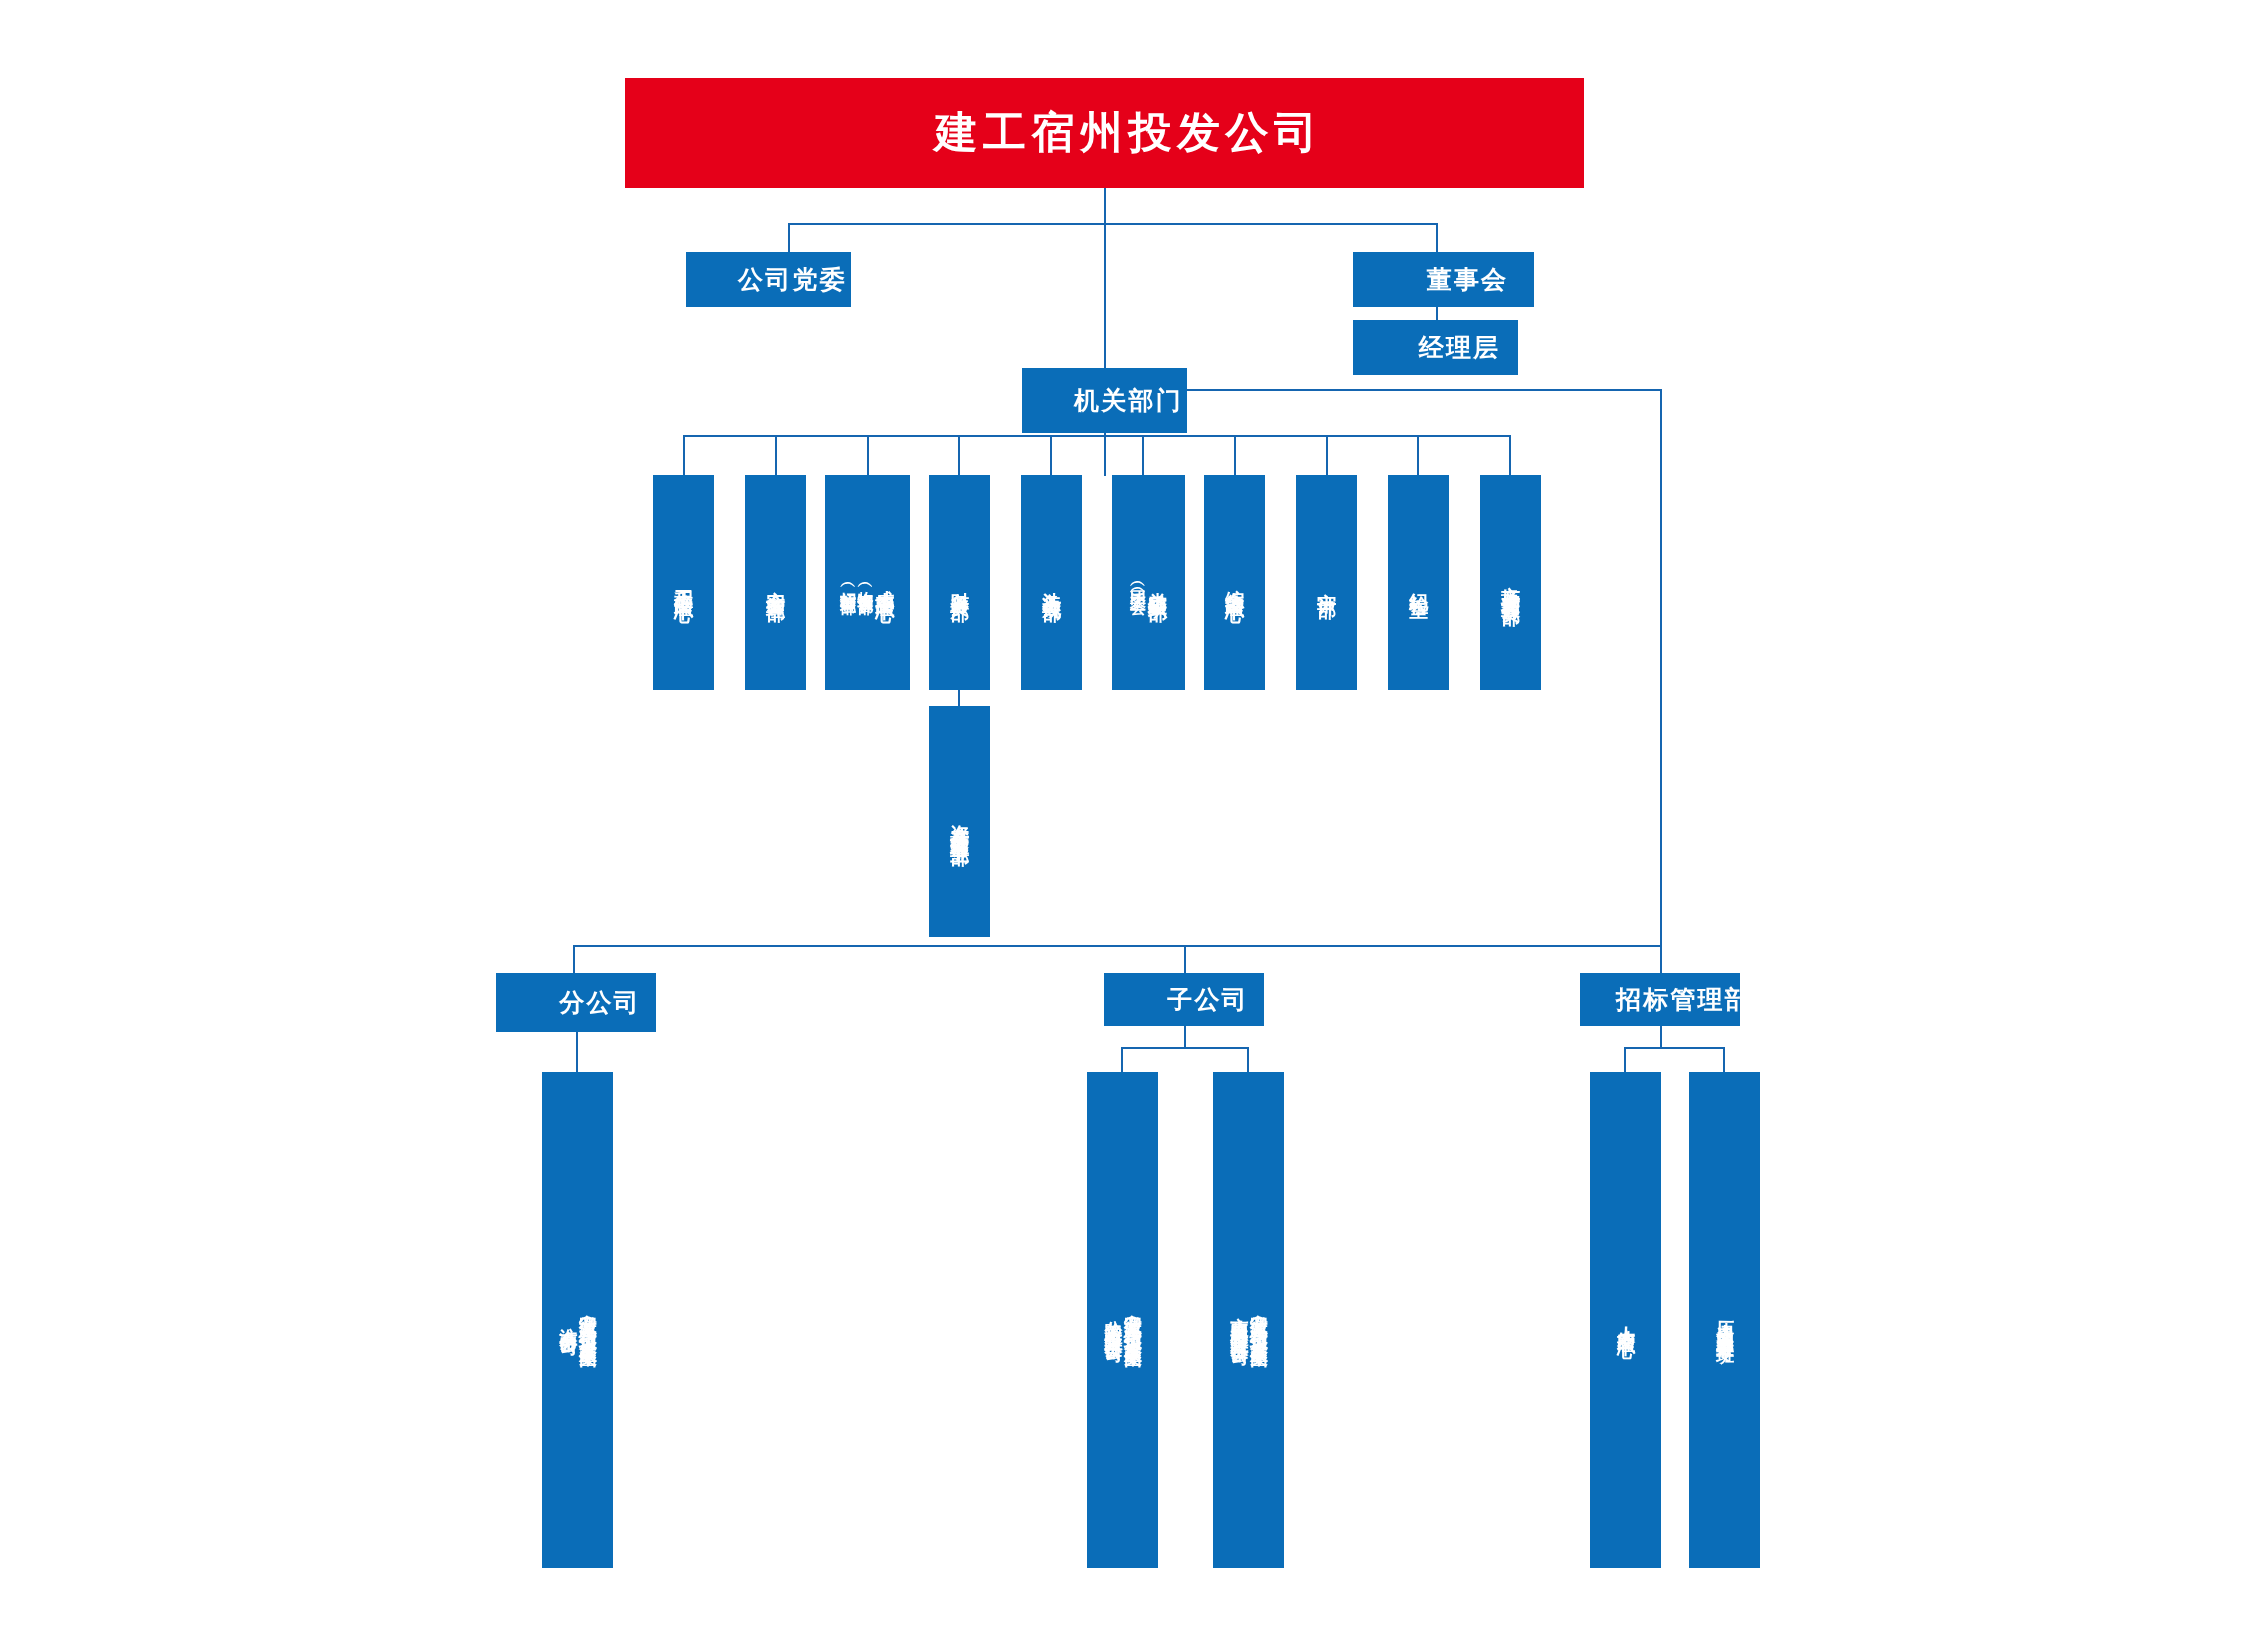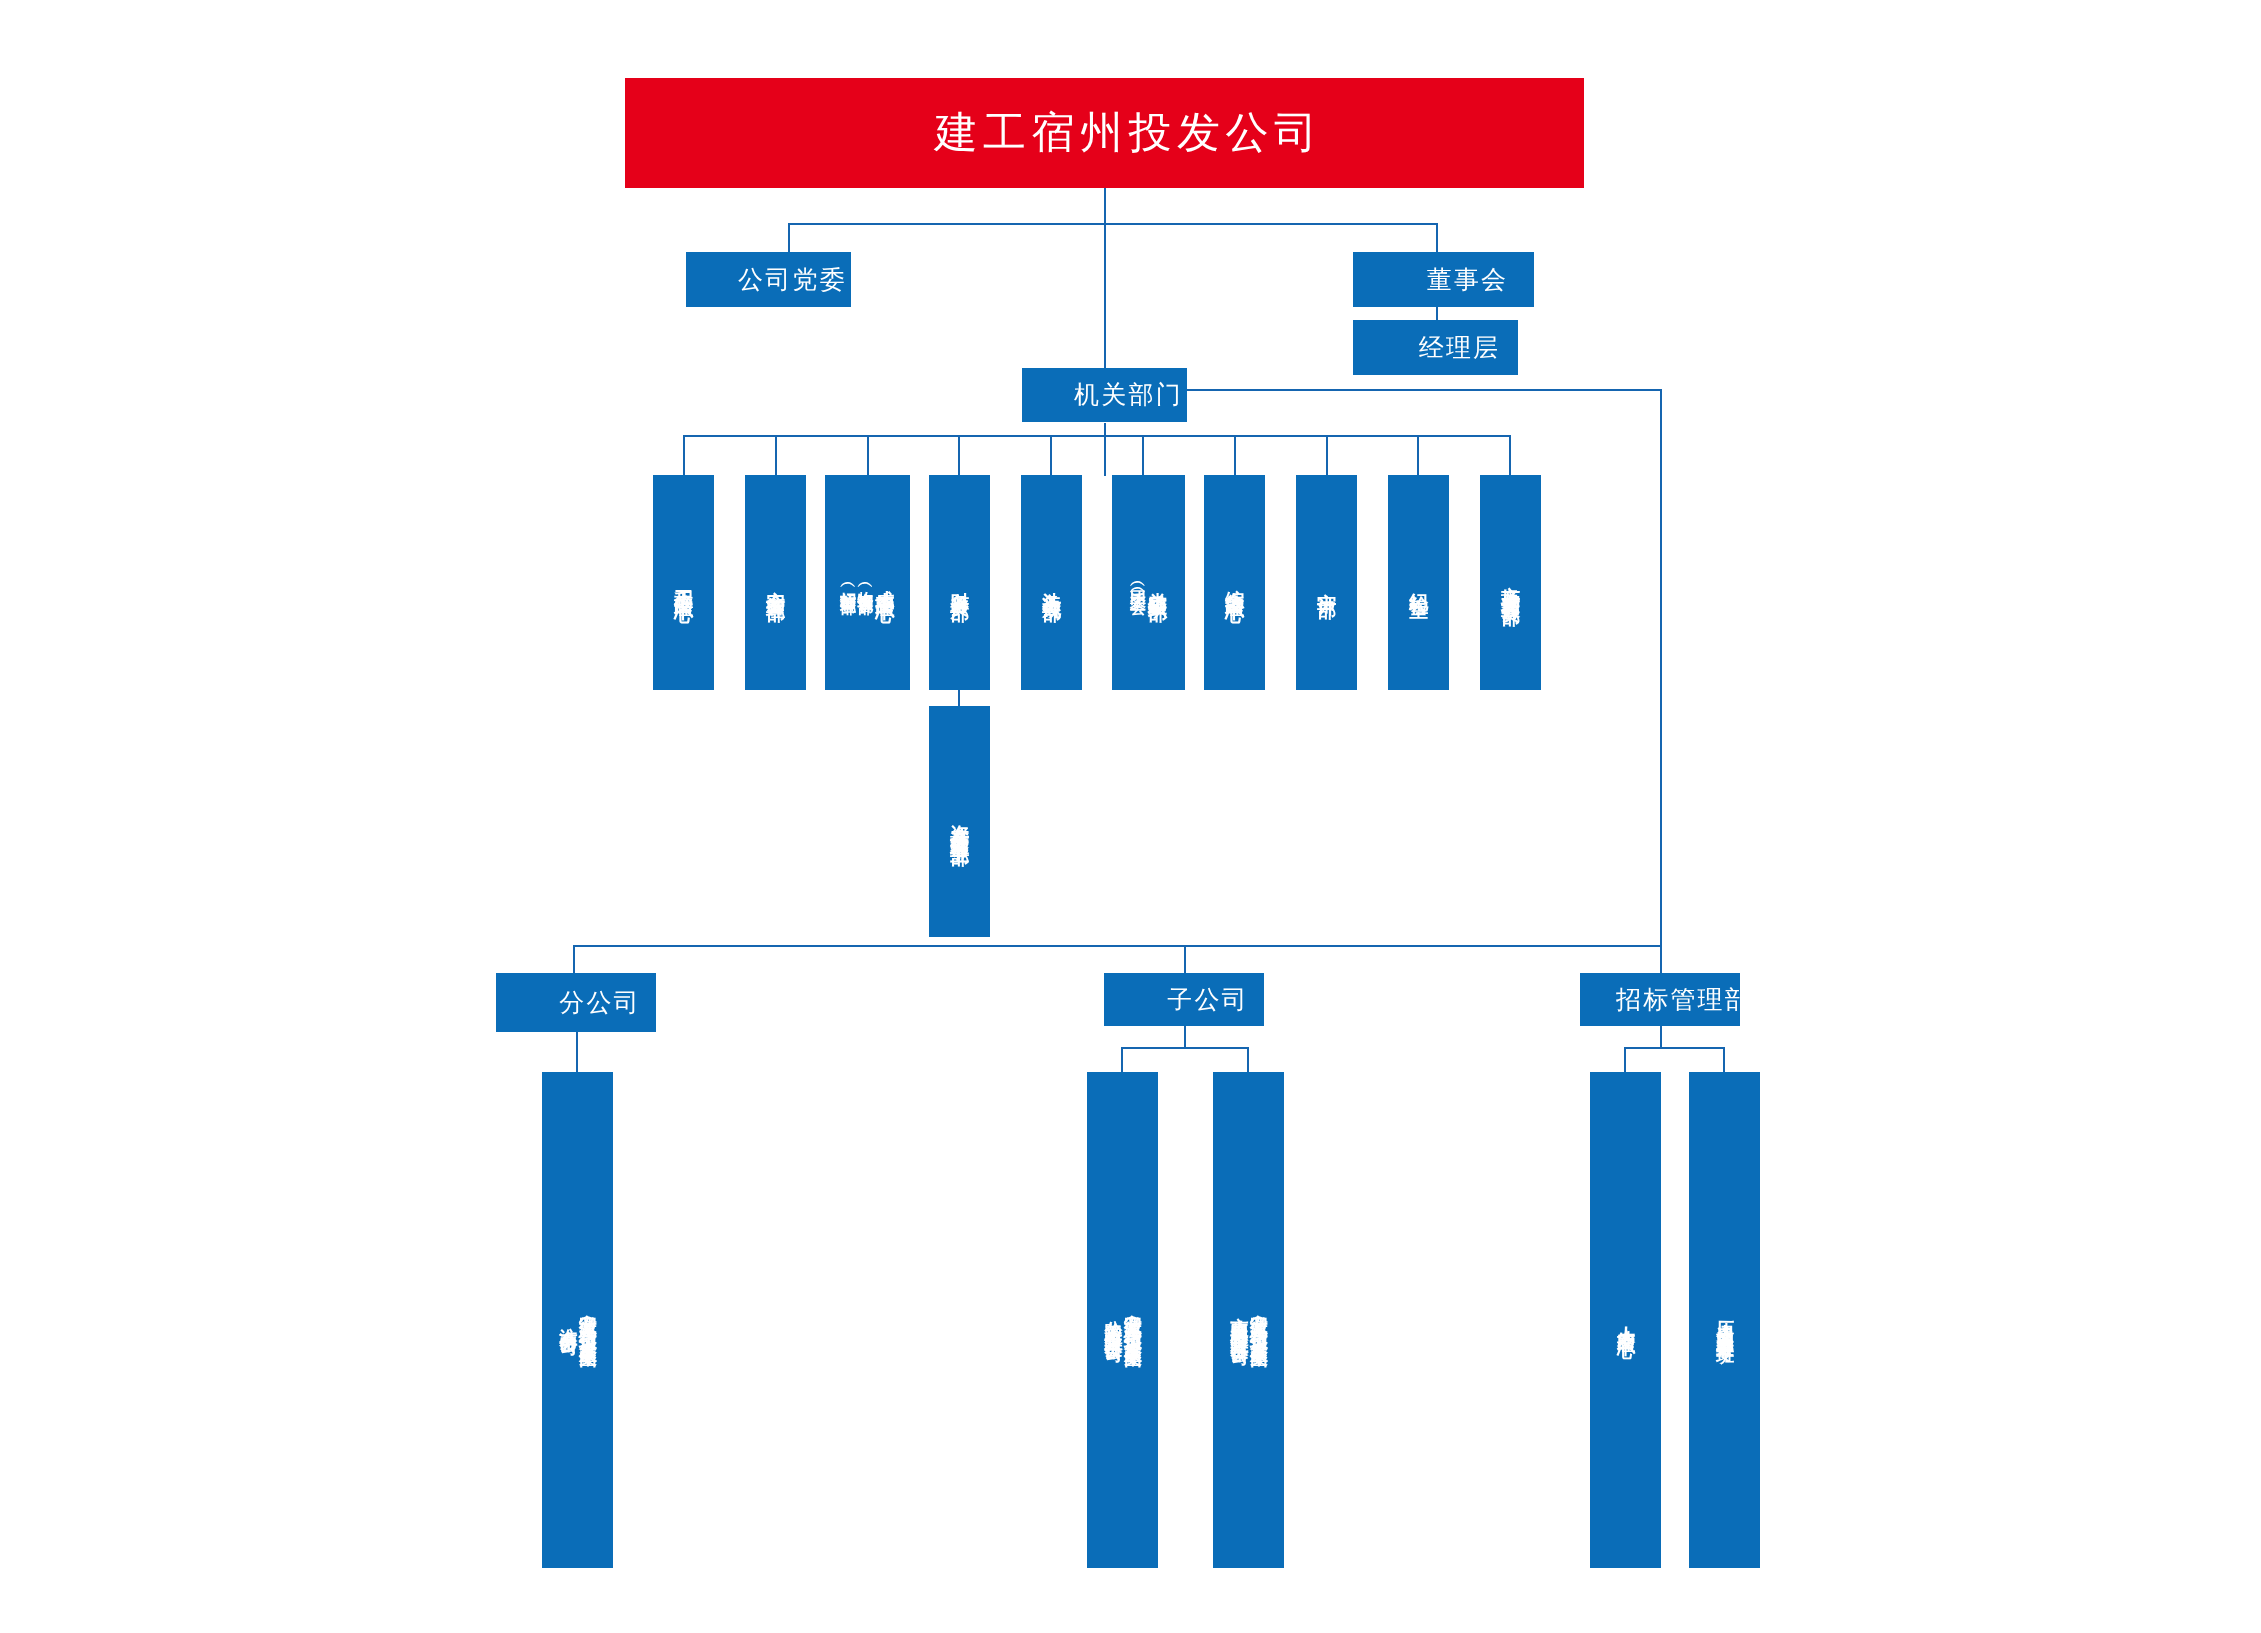--- a/index.html
+++ b/index.html
@@ -14,21 +14,21 @@
     height:1634px;
     background:#ffffff;
     overflow:hidden;
   }
   
   .box{
     position:absolute;
     box-sizing:border-box;
     background:#0A6DB8;
     color:#ffffff;
-    font-weight:normal;
+    font-weight:bold;
     display:flex;
     align-items:center;
     justify-content:center;
     text-align:center;
     letter-spacing:1.1px;
     z-index:5;
     padding-left:48px;
   }
   .box.red{
     background:#E50019;
@@ -100,21 +100,21 @@
   <div class="box" style="left:1353px;top:252px;width:181px;height:55px;">
     <span class="h-label">董事会</span>
   </div>
 
   <div class="ln lnv" style="left:1436px;top:307px;width:1.7px;height:36px;"></div>
 
   <div class="box" style="left:1353px;top:320px;width:165px;height:55px;">
     <span class="h-label">经理层</span>
   </div>
 
-  <div class="box" style="left:1022px;top:368px;width:165px;height:54px;justify-content:center;">
+  <div class="box" style="left:1022px;top:368px;width:165px;height:65px;justify-content:center;">
     <span class="h-label">机关部门</span>
   </div>
 
   <div class="ln lnh" style="left:1187px;top:389px;width:474px;height:1.7px;"></div>
   <div class="ln lnv" style="left:1660px;top:389px;width:1.7px;height:558px;"></div>
 
   <div class="ln lnv" style="left:1104px;top:423px;width:1.7px;height:53px;"></div>
   <div class="ln lnh" style="left:683px;top:435px;width:826px;height:1.7px;"></div>
 
   <div class="ln lnv" style="left:683px;top:435px;width:1.7px;height:41px;"></div>

